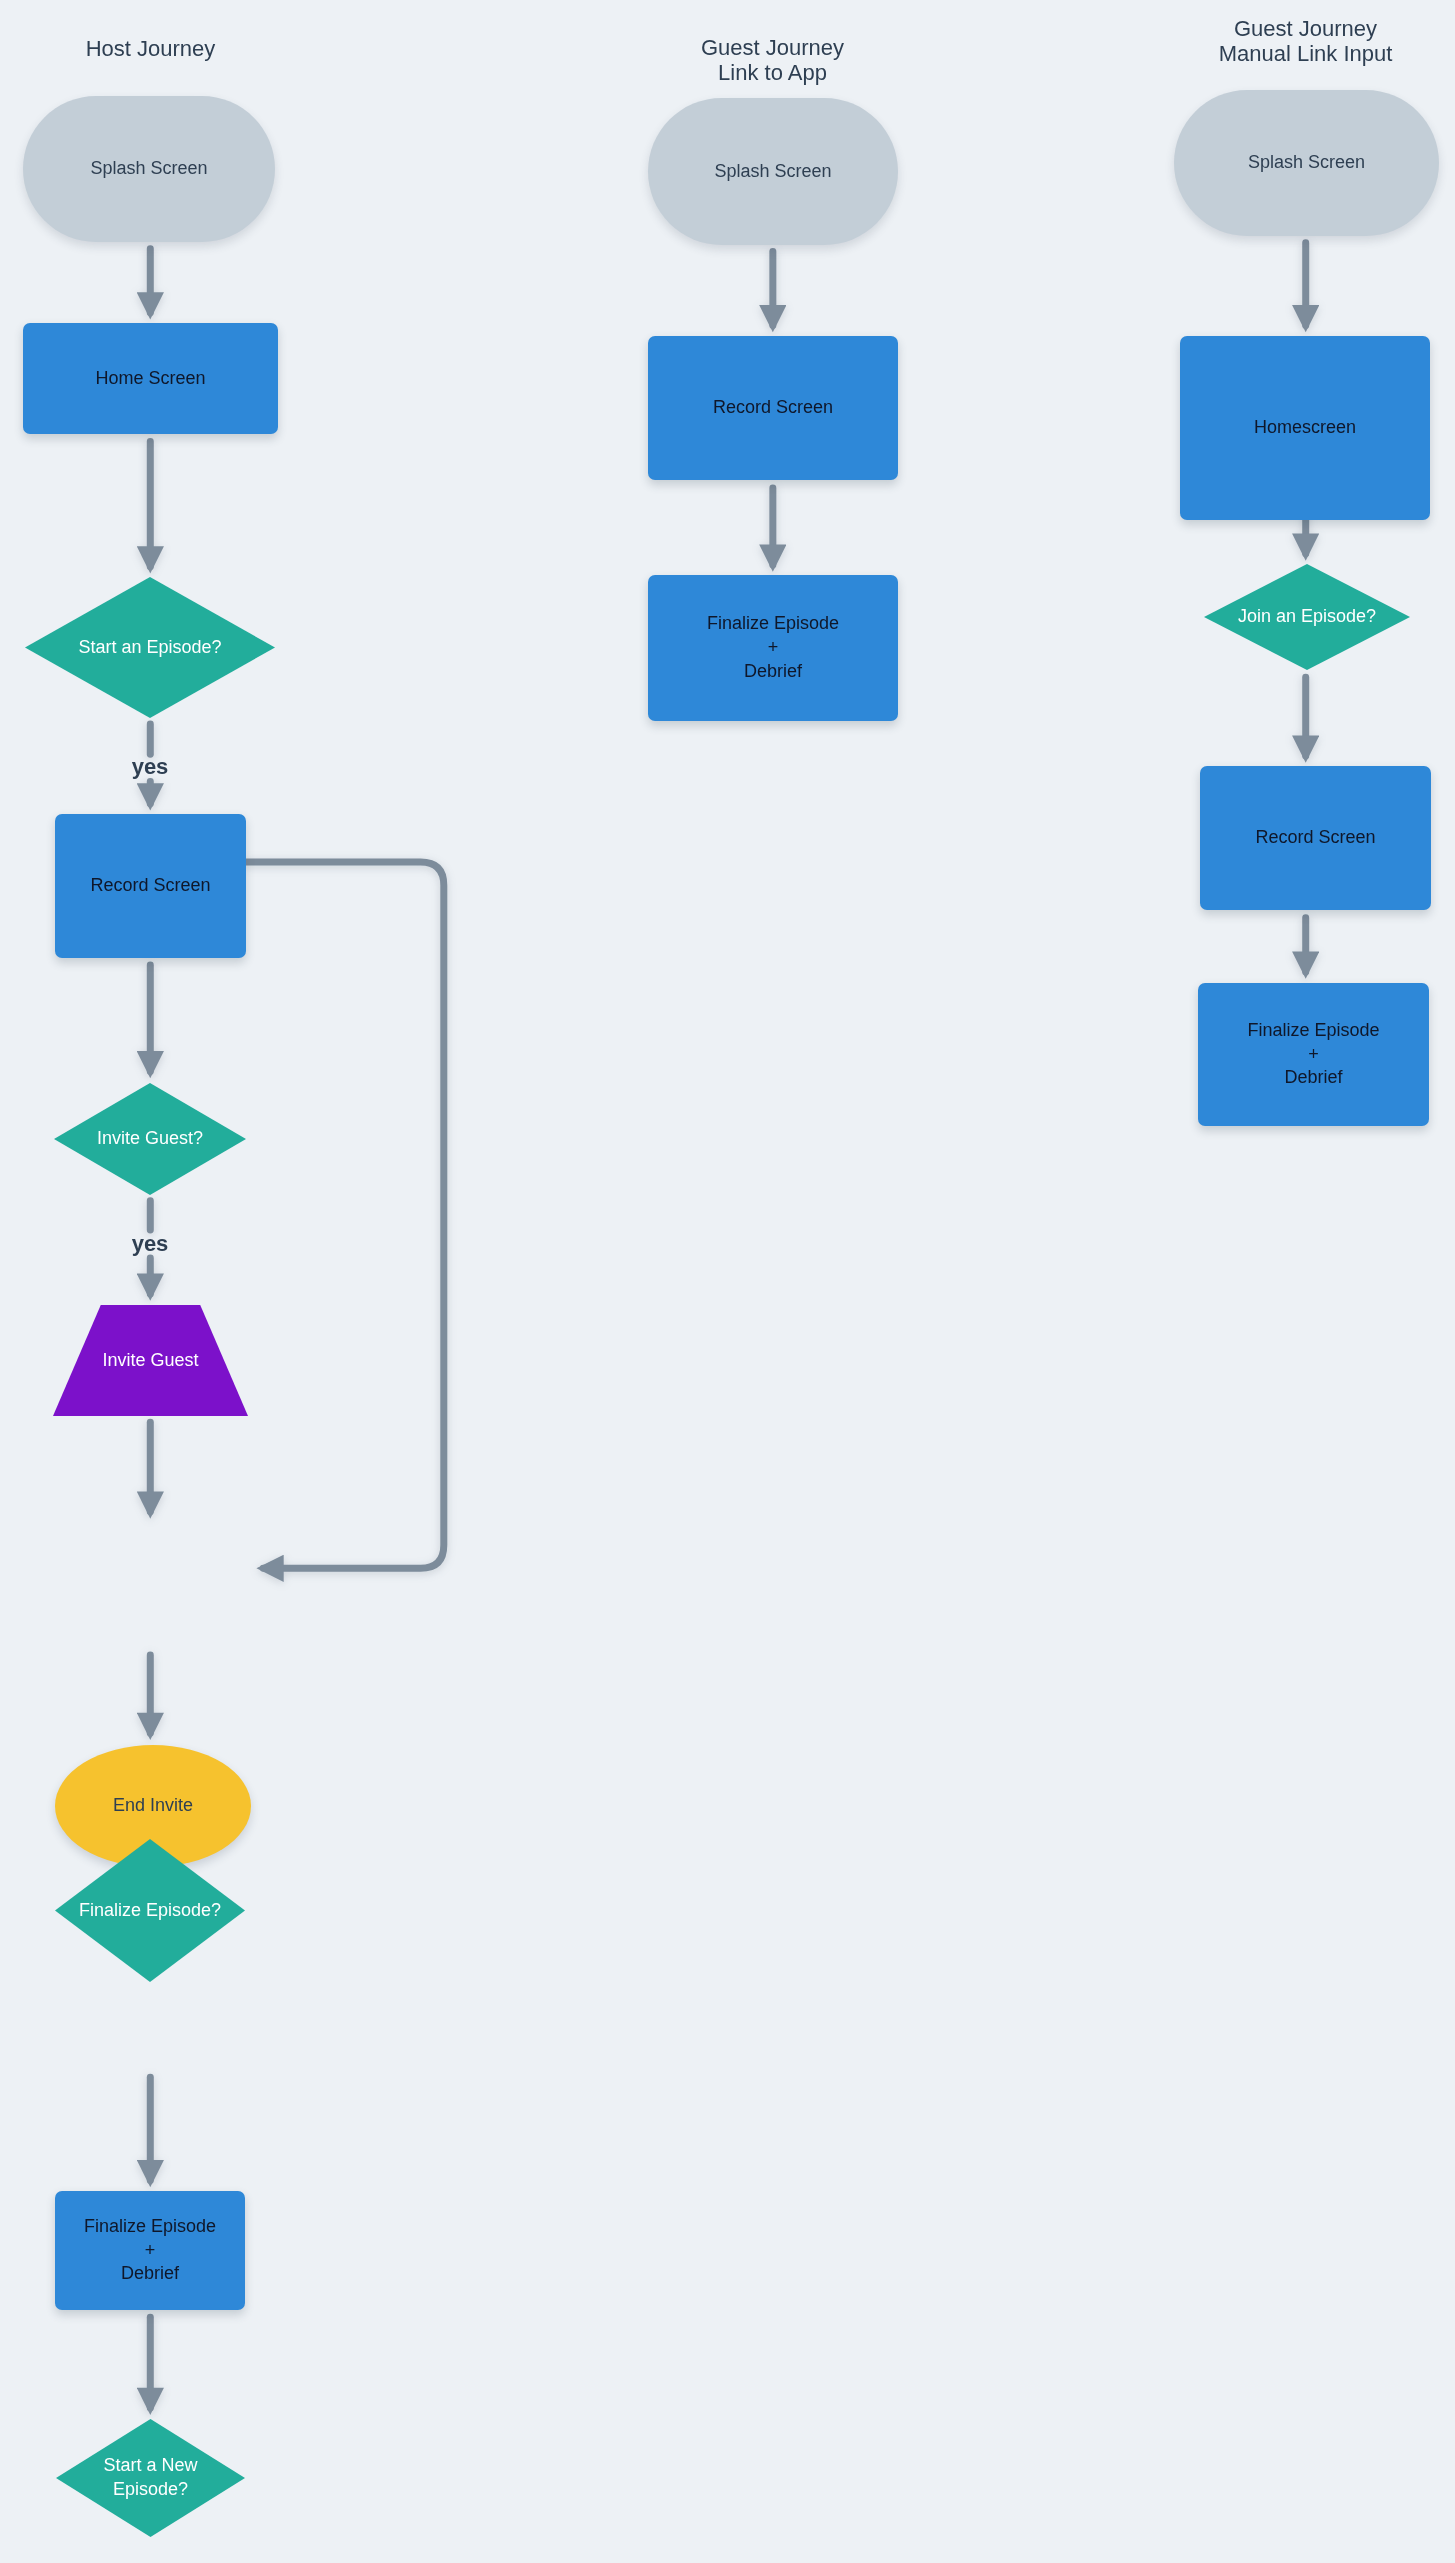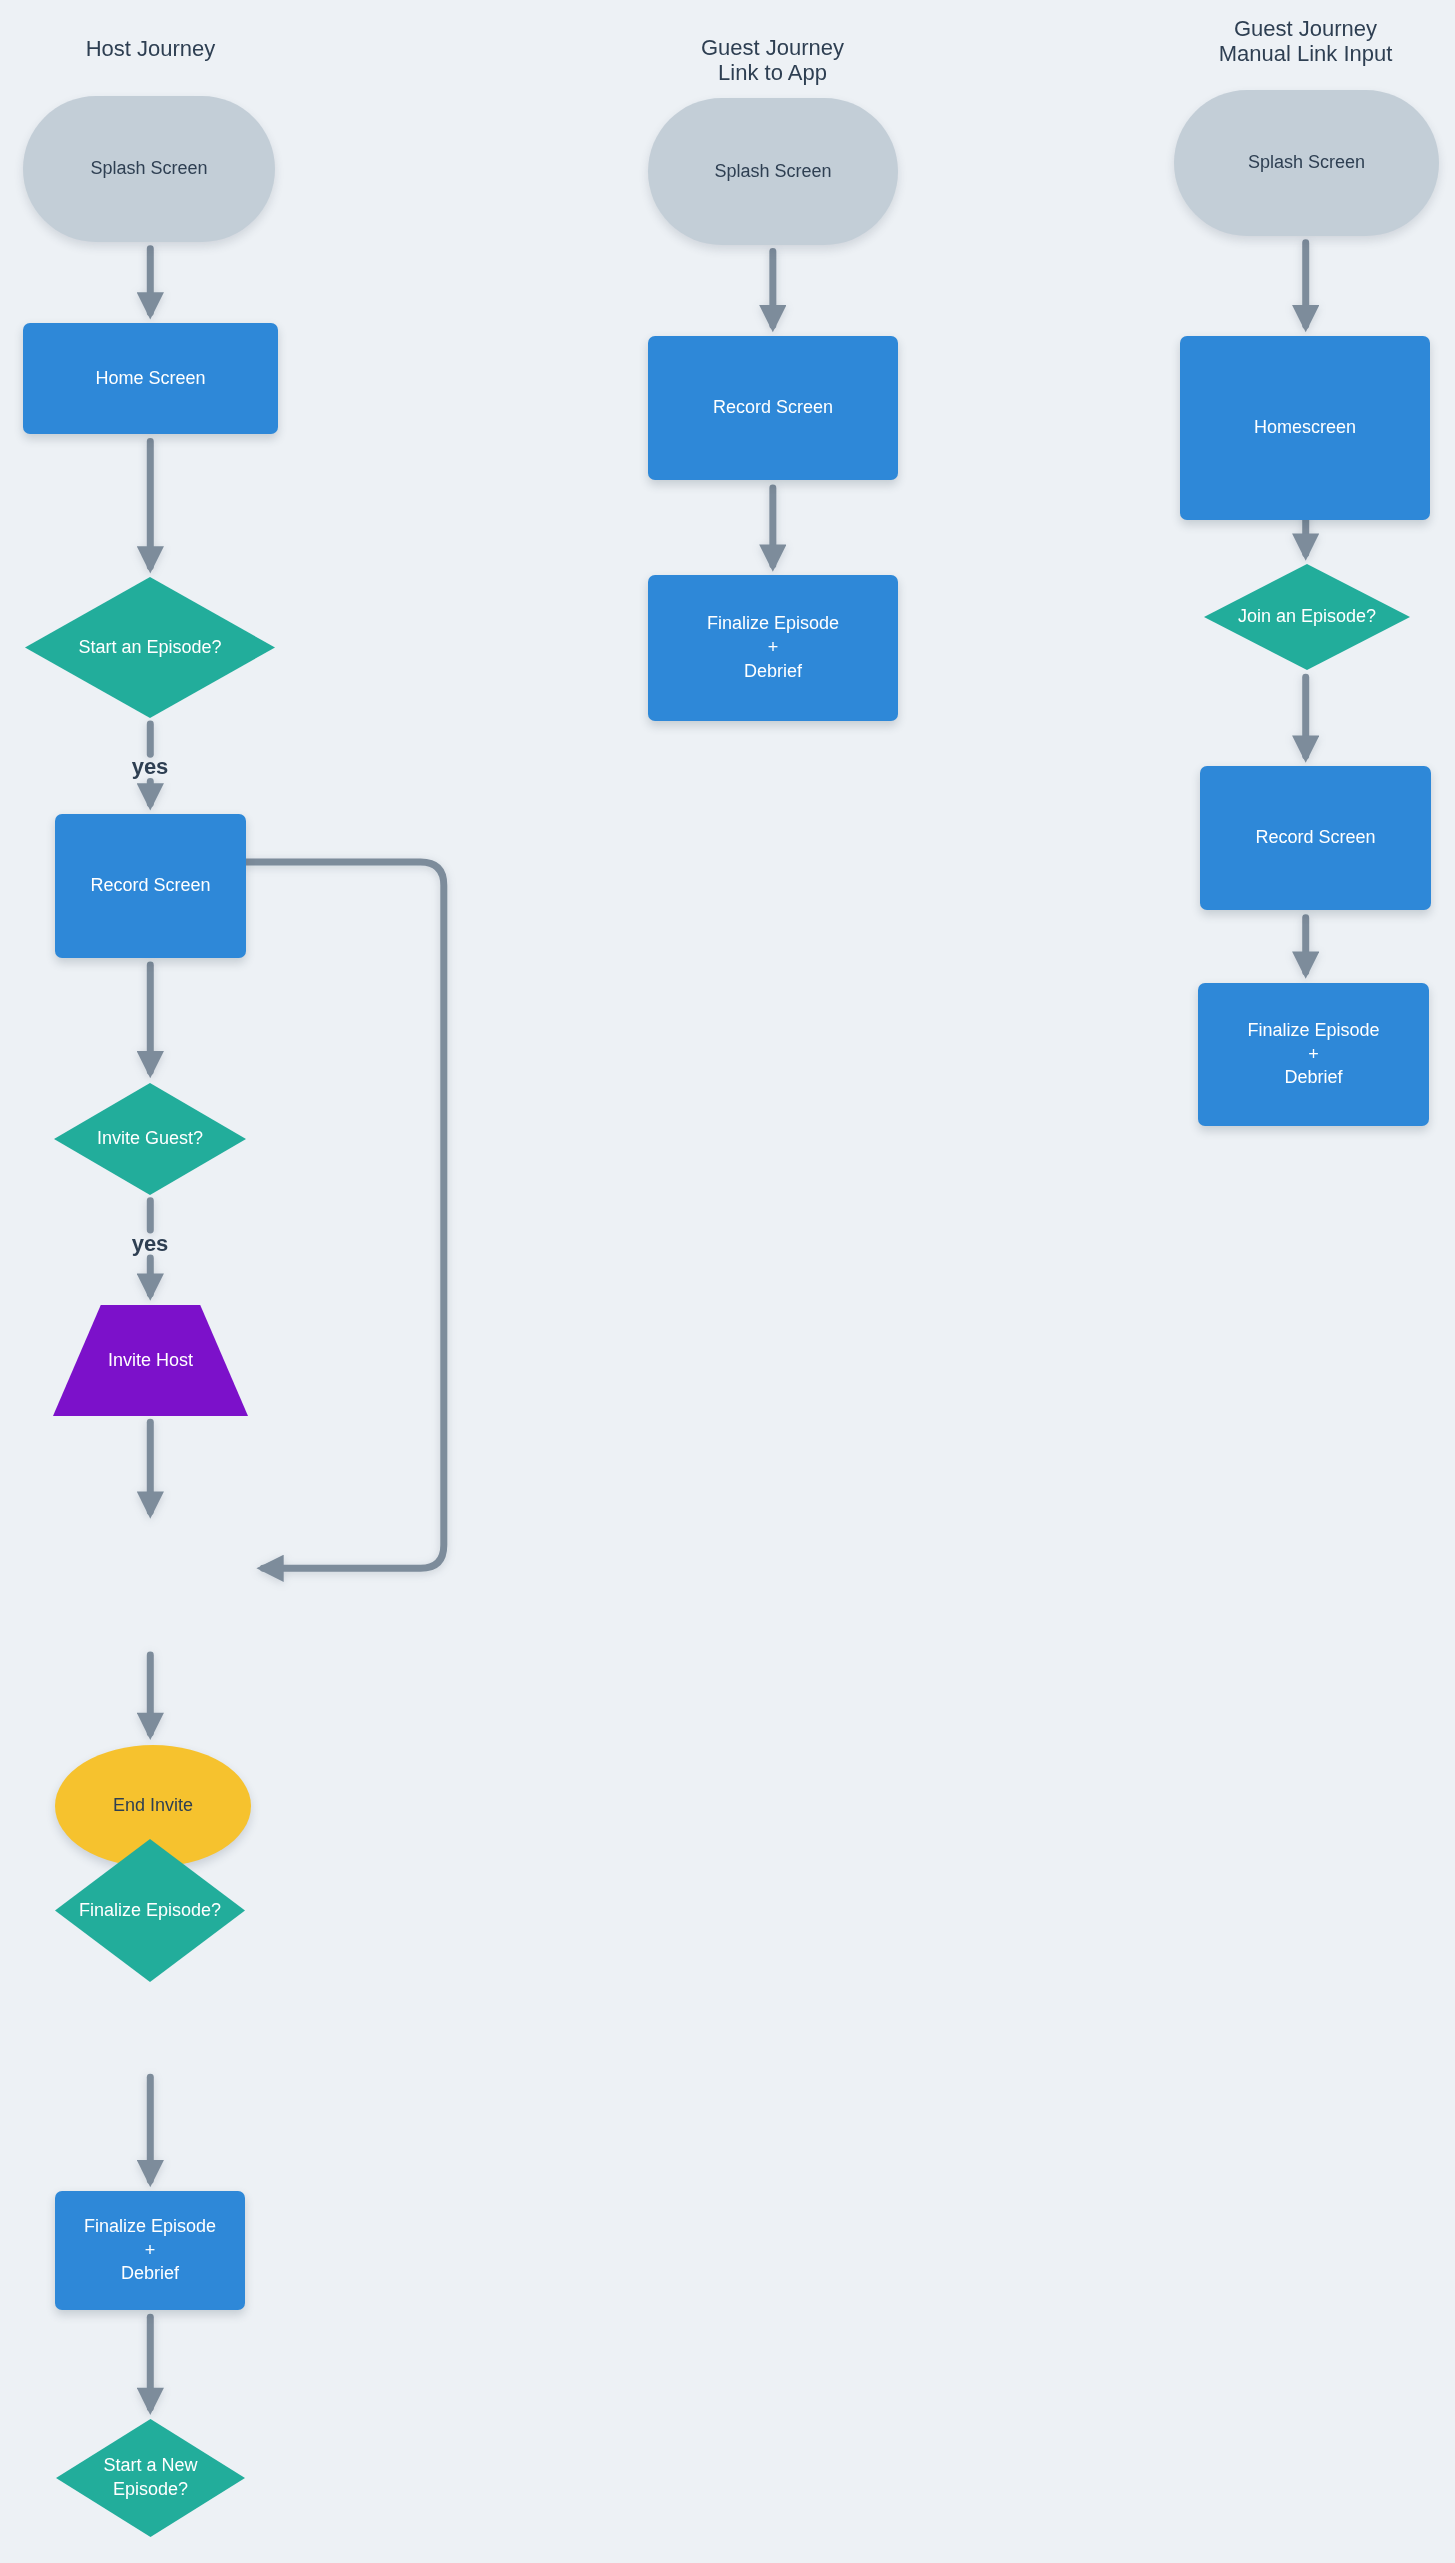--- a/index.html
+++ b/index.html
@@ -22,21 +22,21 @@
   .node{
     position:absolute;display:flex;align-items:center;justify-content:center;
     text-align:center;font-size:18px;font-weight:500;line-height:1.32;
   }
   .node span{white-space:pre-line;display:block;width:100%;}
   .terminator{
     background:var(--pill);color:var(--ink);border-radius:116px;
     box-shadow:0 4.7px 9.3px rgba(46,63,82,.15);
   }
   .process{
-    background:var(--blue);color:#ffffff;border-radius:7px;
+    background:var(--blue);color:#0f172a;border-radius:7px;
     box-shadow:0 4.7px 9.3px rgba(46,63,82,.2);
   }
   .decision{
     background:var(--teal);color:#fff;
     clip-path:polygon(50% 0,100% 50%,50% 100%,0 50%);
     filter:drop-shadow(0 4.7px 5.8px rgba(46,63,82,.2));
   }
   .manual-input{
     background:var(--purple);color:#fff;
     clip-path:polygon(24.5% 0,75.5% 0,100% 100%,0 100%);
@@ -110,21 +110,21 @@
     <span>Record Screen</span>
   </div>
 
   <div class="node decision" style="left:54px;top:1083px;width:192px;height:112px;">
     <span>Invite Guest?</span>
   </div>
 
   <div class="edge-label" style="left:150px;top:1244px;">yes</div>
 
   <div class="node manual-input" style="left:53px;top:1305px;width:195px;height:111px;">
-    <span>Invite Host</span>
+    <span>Invite Guest</span>
   </div>
 
 
   <div class="node ellipse" style="left:55px;top:1745px;width:196px;height:122px;">
     <span>End Invite</span>
   </div>
 
   <div class="node decision" style="left:55px;top:1839px;width:190px;height:143px;">
     <span>Finalize Episode?</span>
   </div>

